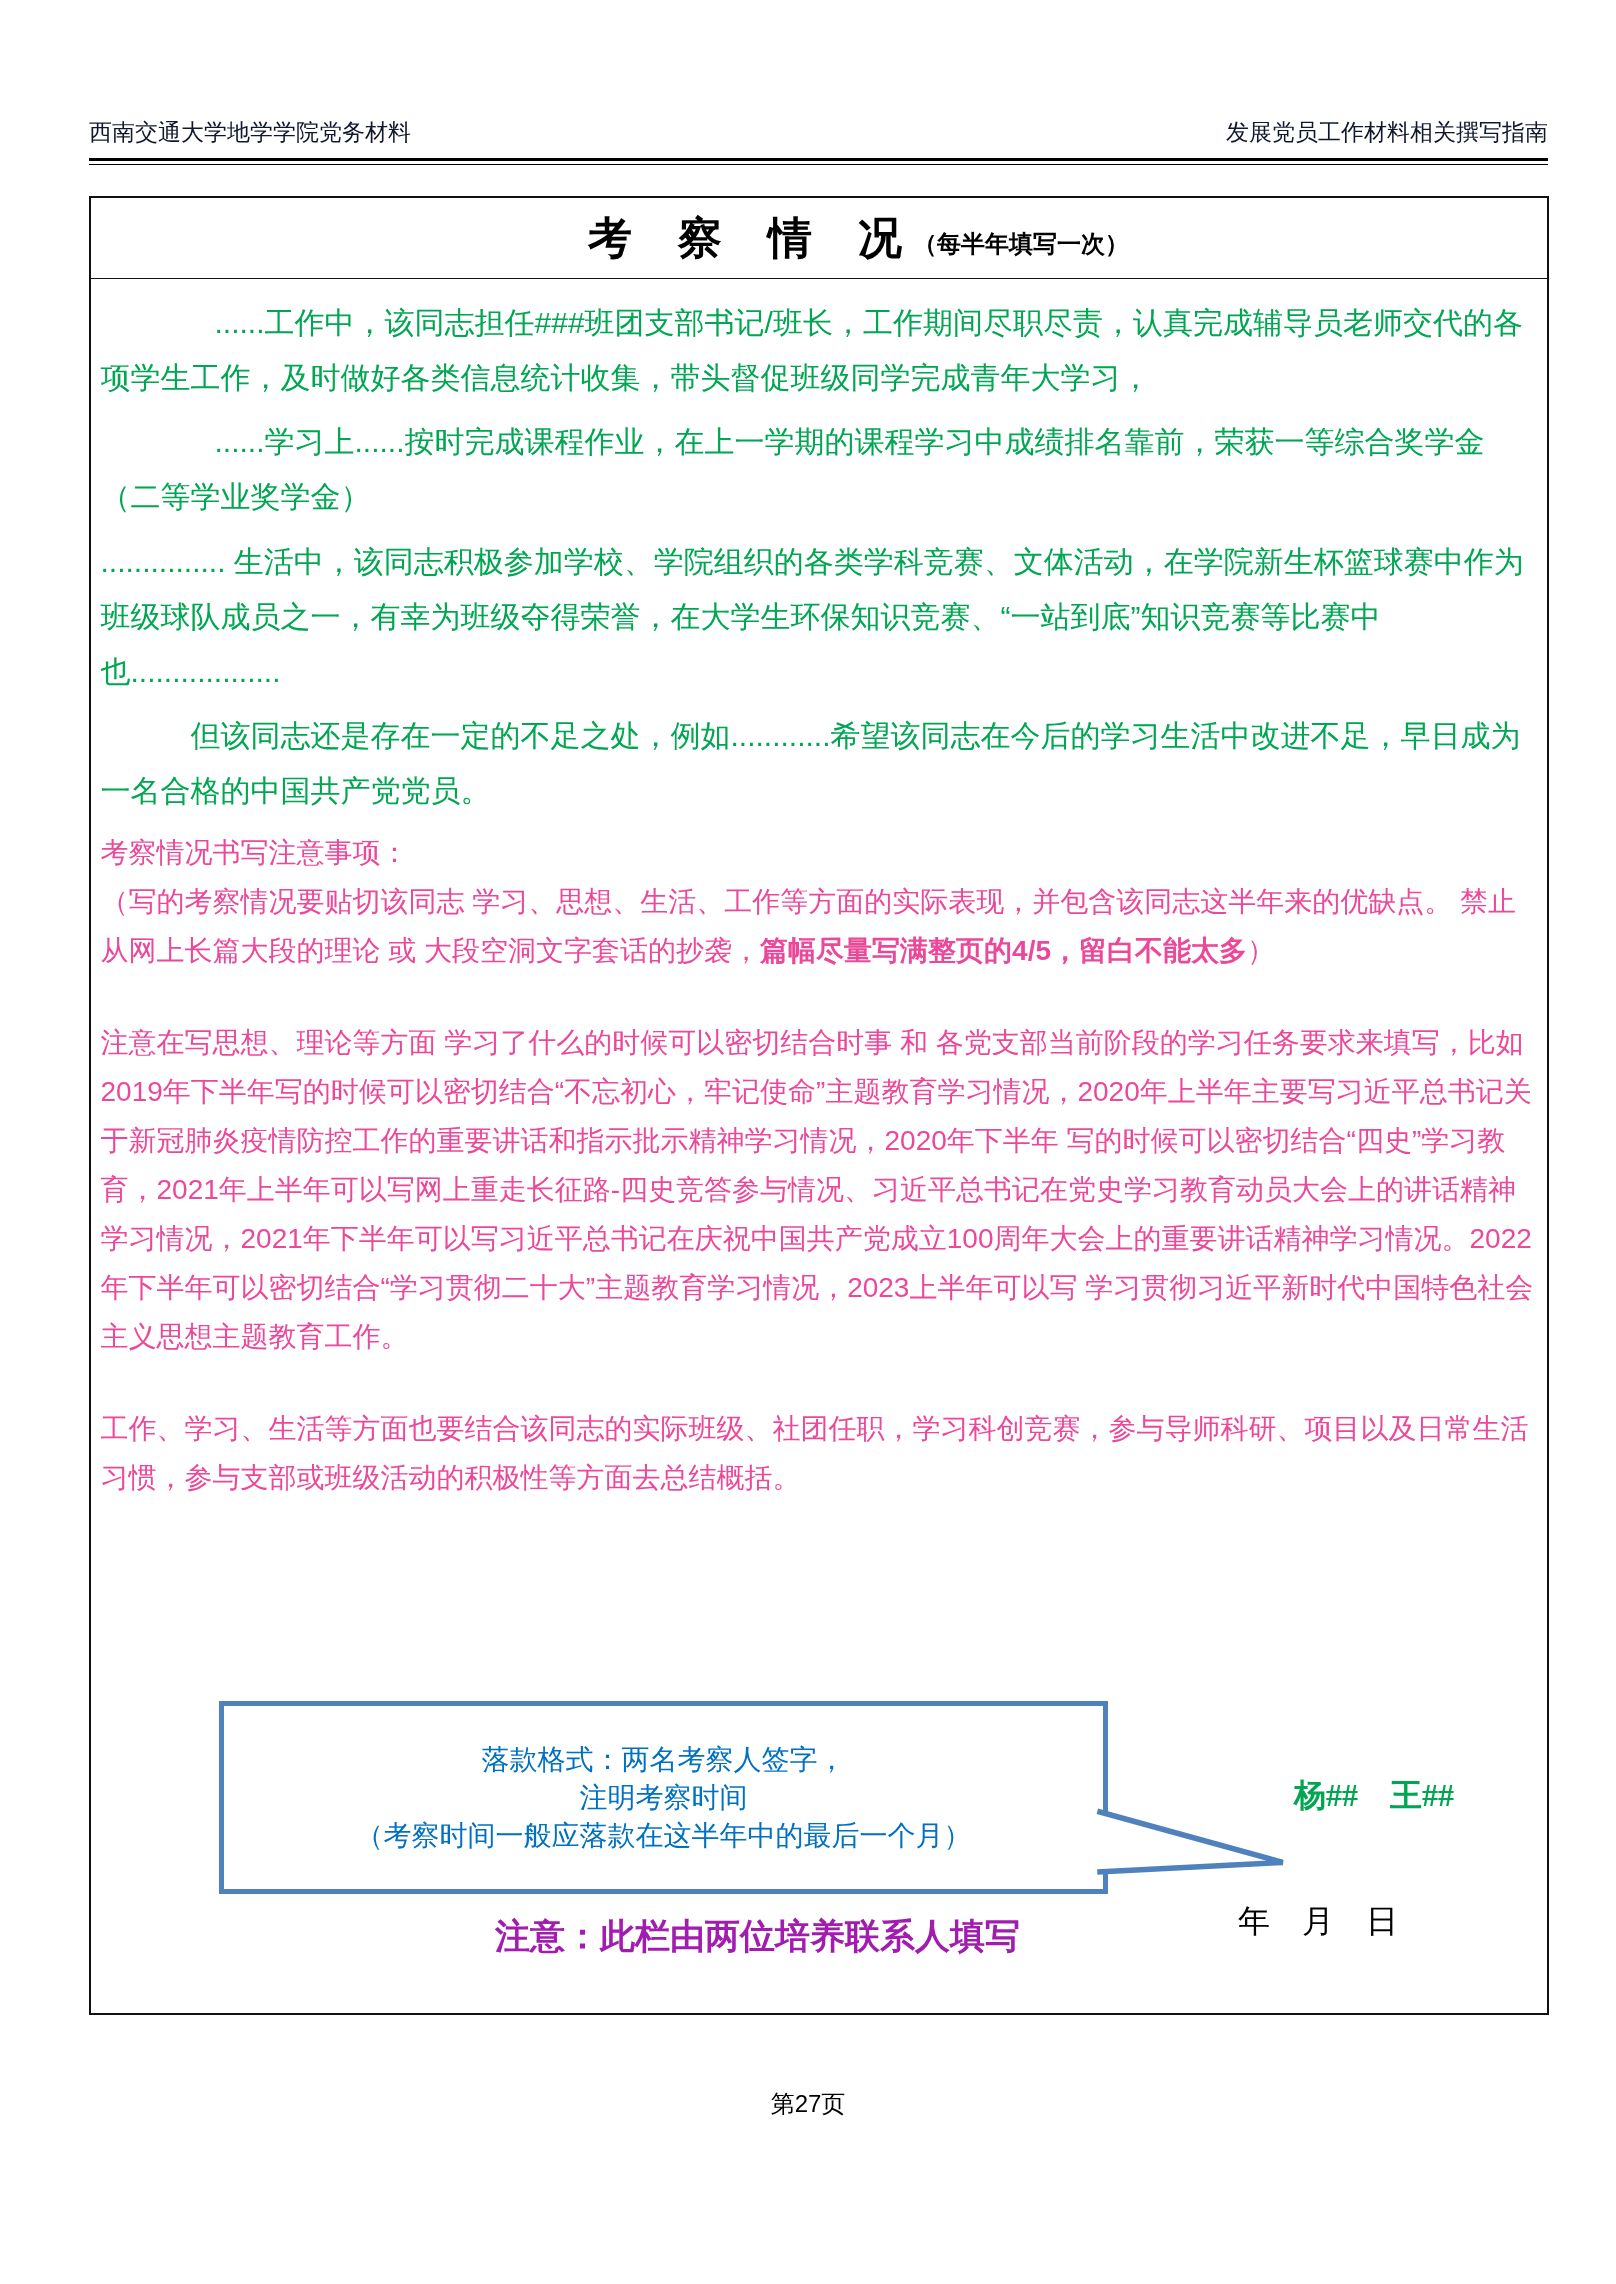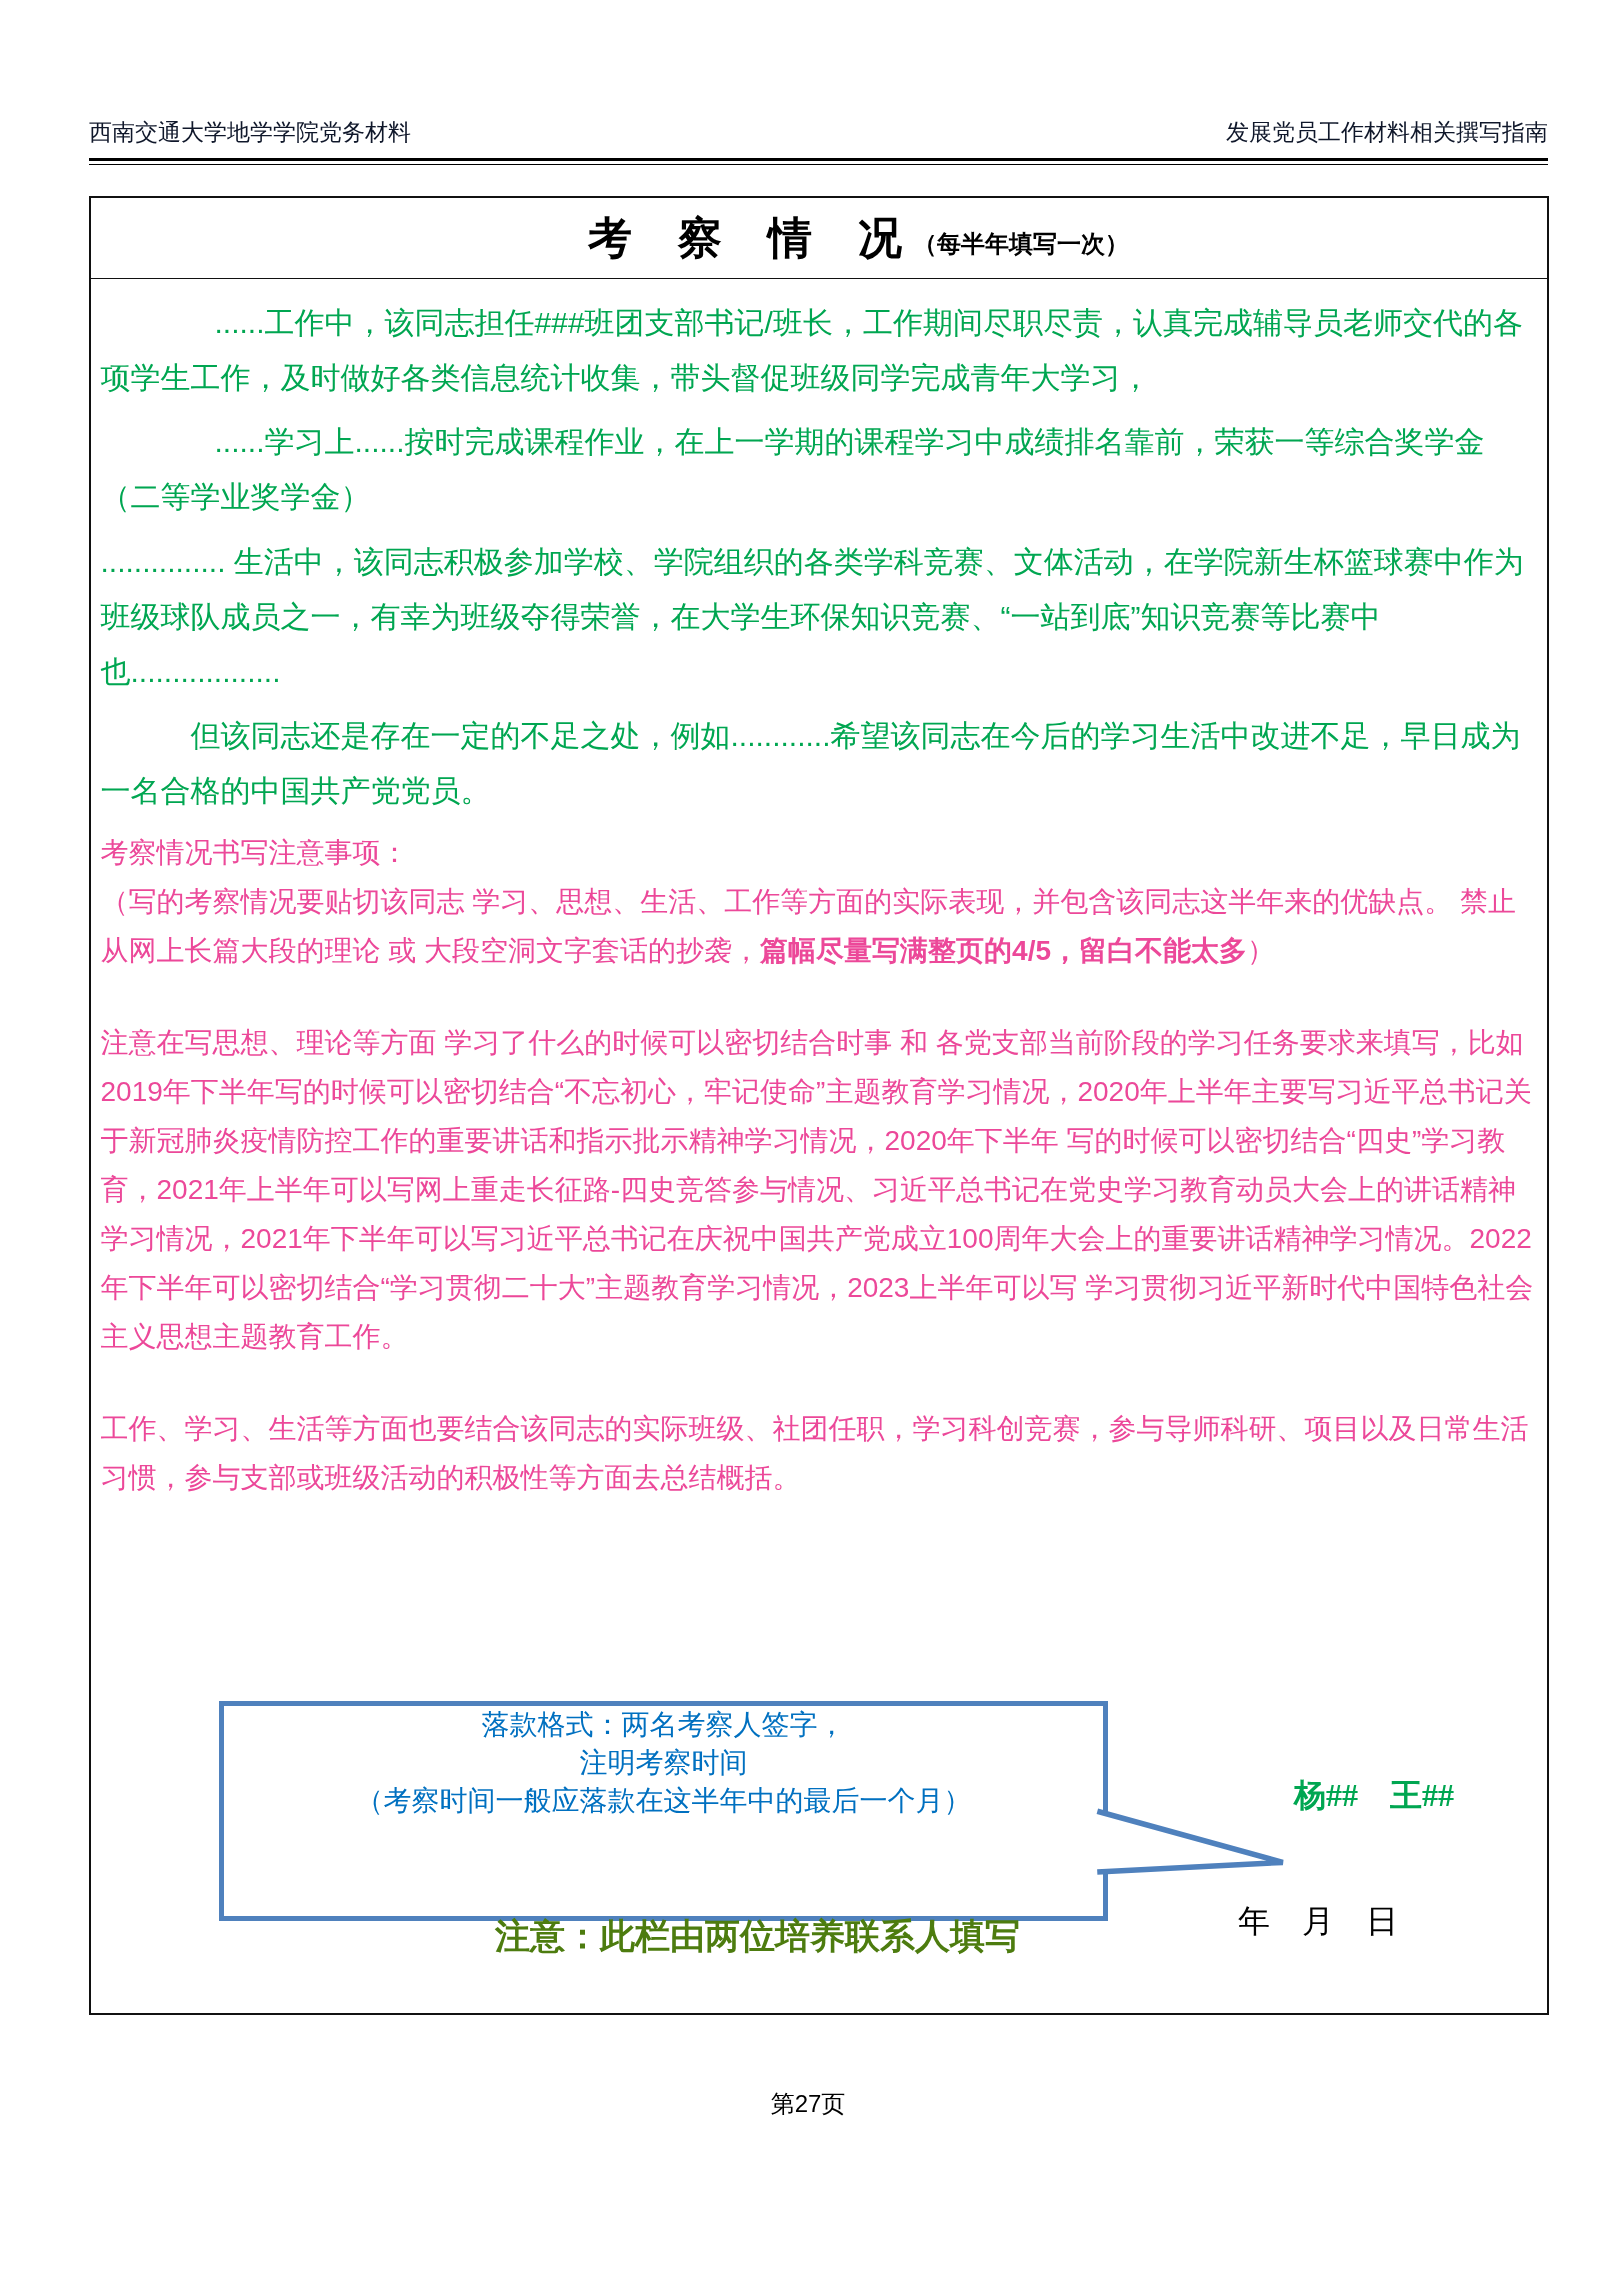--- a/index.html
+++ b/index.html
@@ -49,40 +49,40 @@
   .ind-a { text-indent:3.8em; }
   .ind-b { text-indent:3em; }
   .rtext { color:#ec4899; font-size:28px; line-height:49px; }
   .rtext b { font-weight:bold; }
   .mt-lg { margin-top:9.5px !important; }
   .mt-sm { margin-top:43px !important; }
 
   
   .callout {
     position:absolute; left:219px; top:1701px;
-    width:889px; height:220px;
+    width:889px; height:193px;
     border:5.5px solid #4F81BD; background:#fff;
-    display:flex; flex-direction:column; justify-content:flex-start; align-items:center;
+    display:flex; flex-direction:column; justify-content:center; align-items:center;
     color:#0070C0; font-size:28px; text-align:center;
   }
   .callout-tail {
     position:absolute; left:1100px; top:1807px;
     width:197px; height:73px; overflow:visible;
   }
 
   .sign-names {
     position:absolute; left:1294px; top:1774px;
     font-family:"Liberation Serif","DejaVu Serif",serif;
     font-weight:bold; font-size:32px; color:#00A651; white-space:nowrap;
   }
   .warning-note {
     position:absolute; left:314px; top:1913px; width:887px;
     text-align:center;
     font-family:"Liberation Serif","DejaVu Serif",serif;
-    font-weight:bold; font-size:35px; color:#4d7c0f; white-space:nowrap;
+    font-weight:bold; font-size:35px; color:#a21caf; white-space:nowrap;
   }
   .date-line {
     position:absolute; left:1238px; top:1900px;
     font-family:"Liberation Serif","DejaVu Serif",serif;
     font-size:32px; color:#000; white-space:nowrap;
   }
 
   .page-number {
     position:absolute; left:0; top:2088px; width:100%;
     text-align:center; font-size:24px; color:#000;

